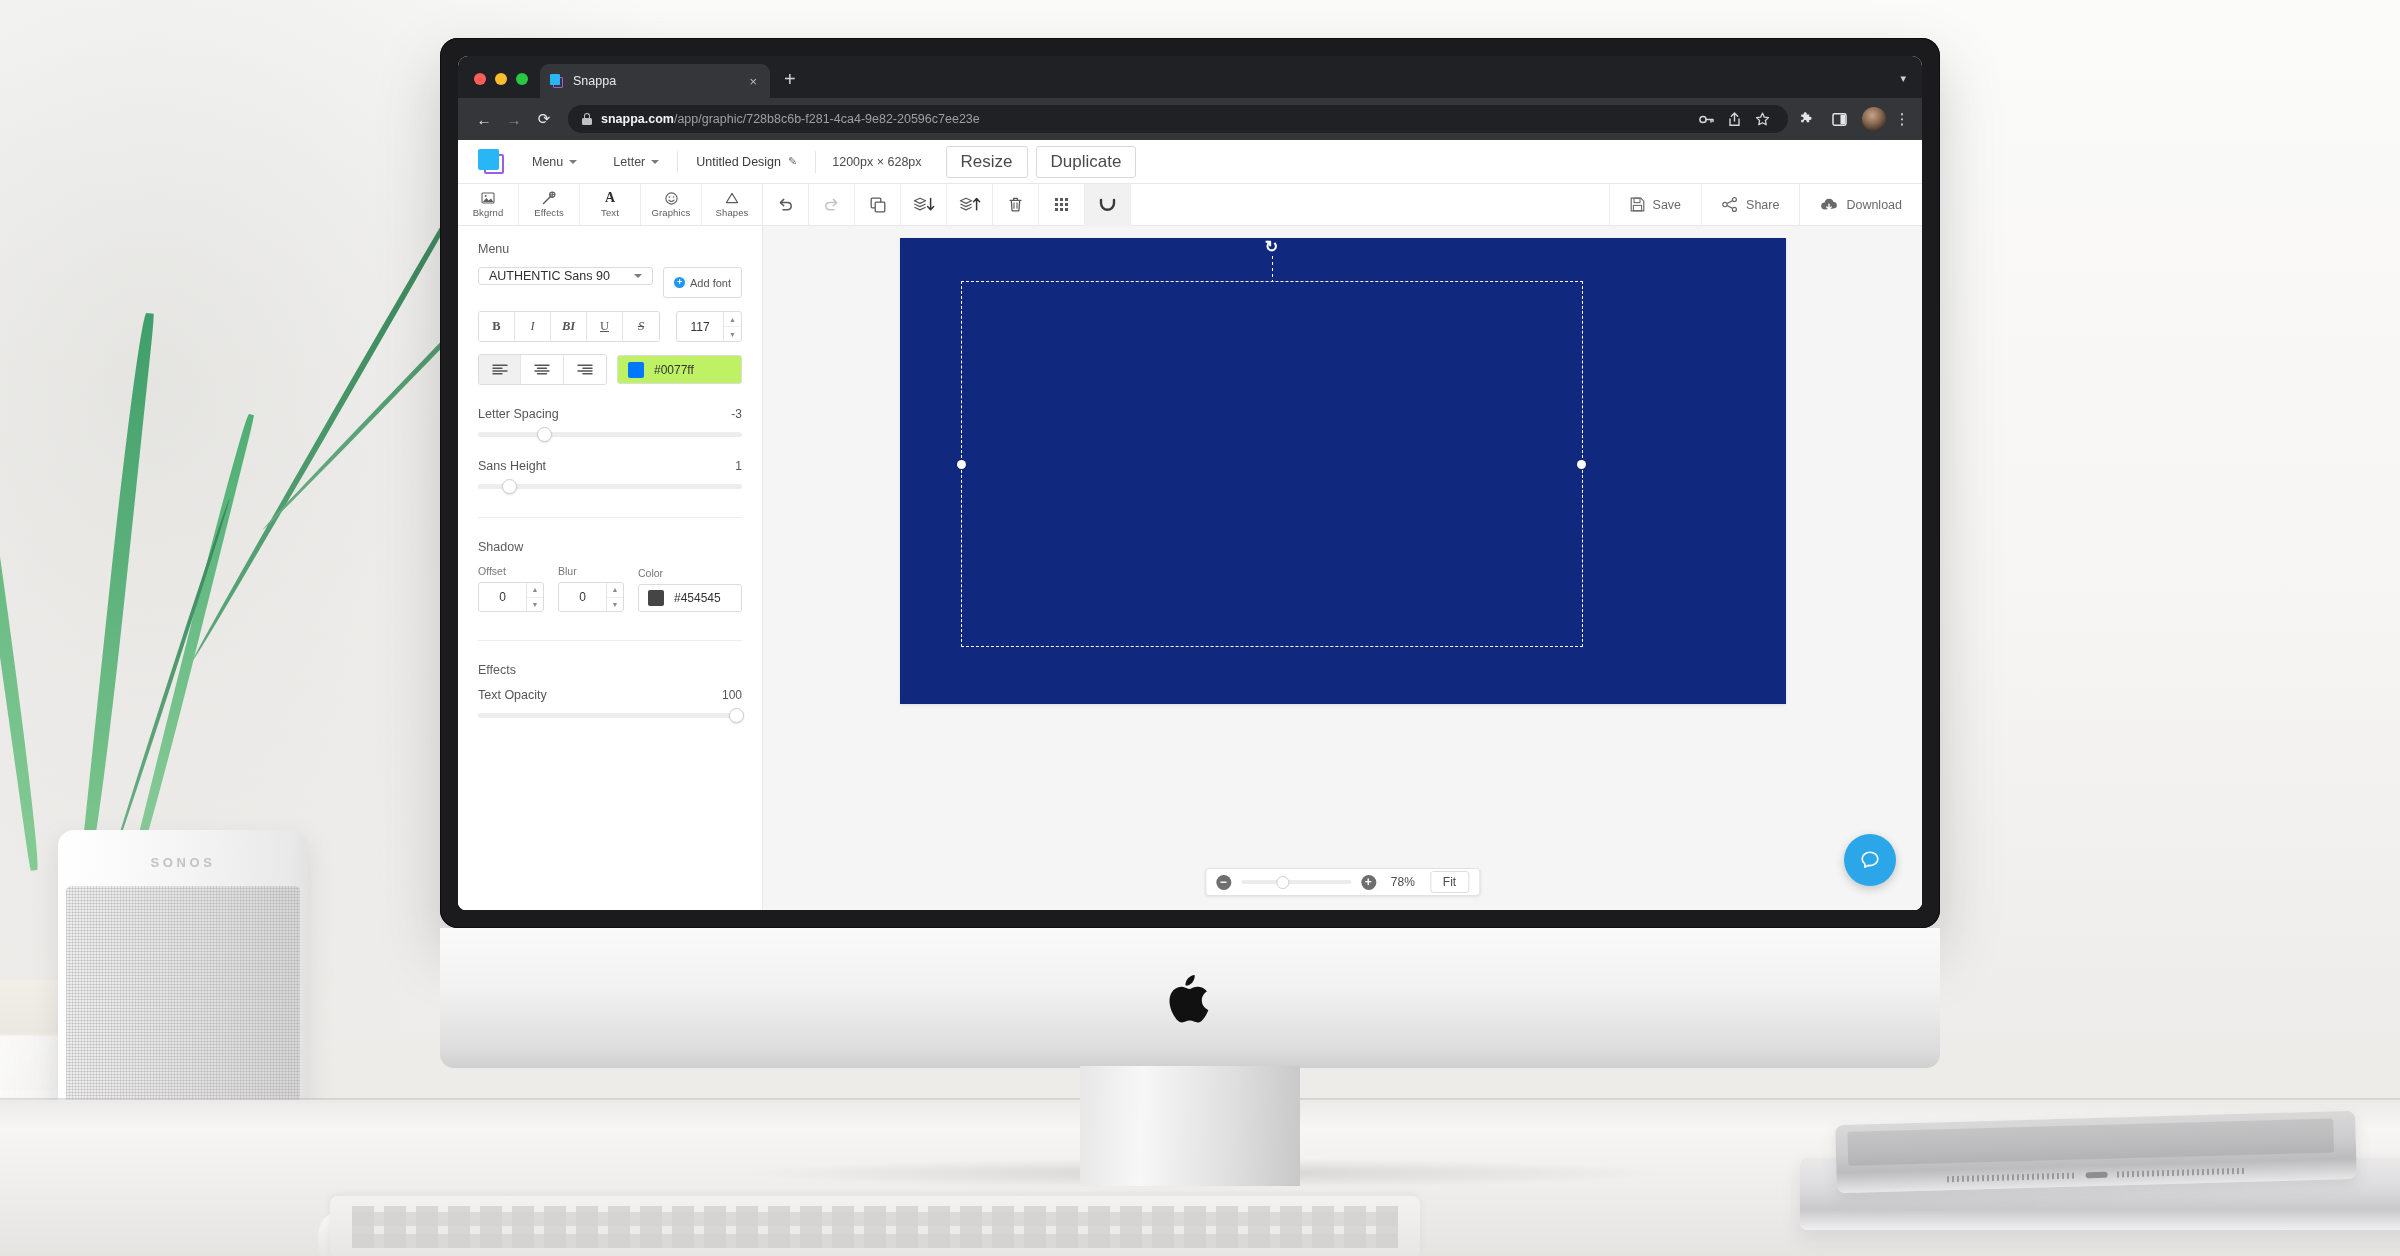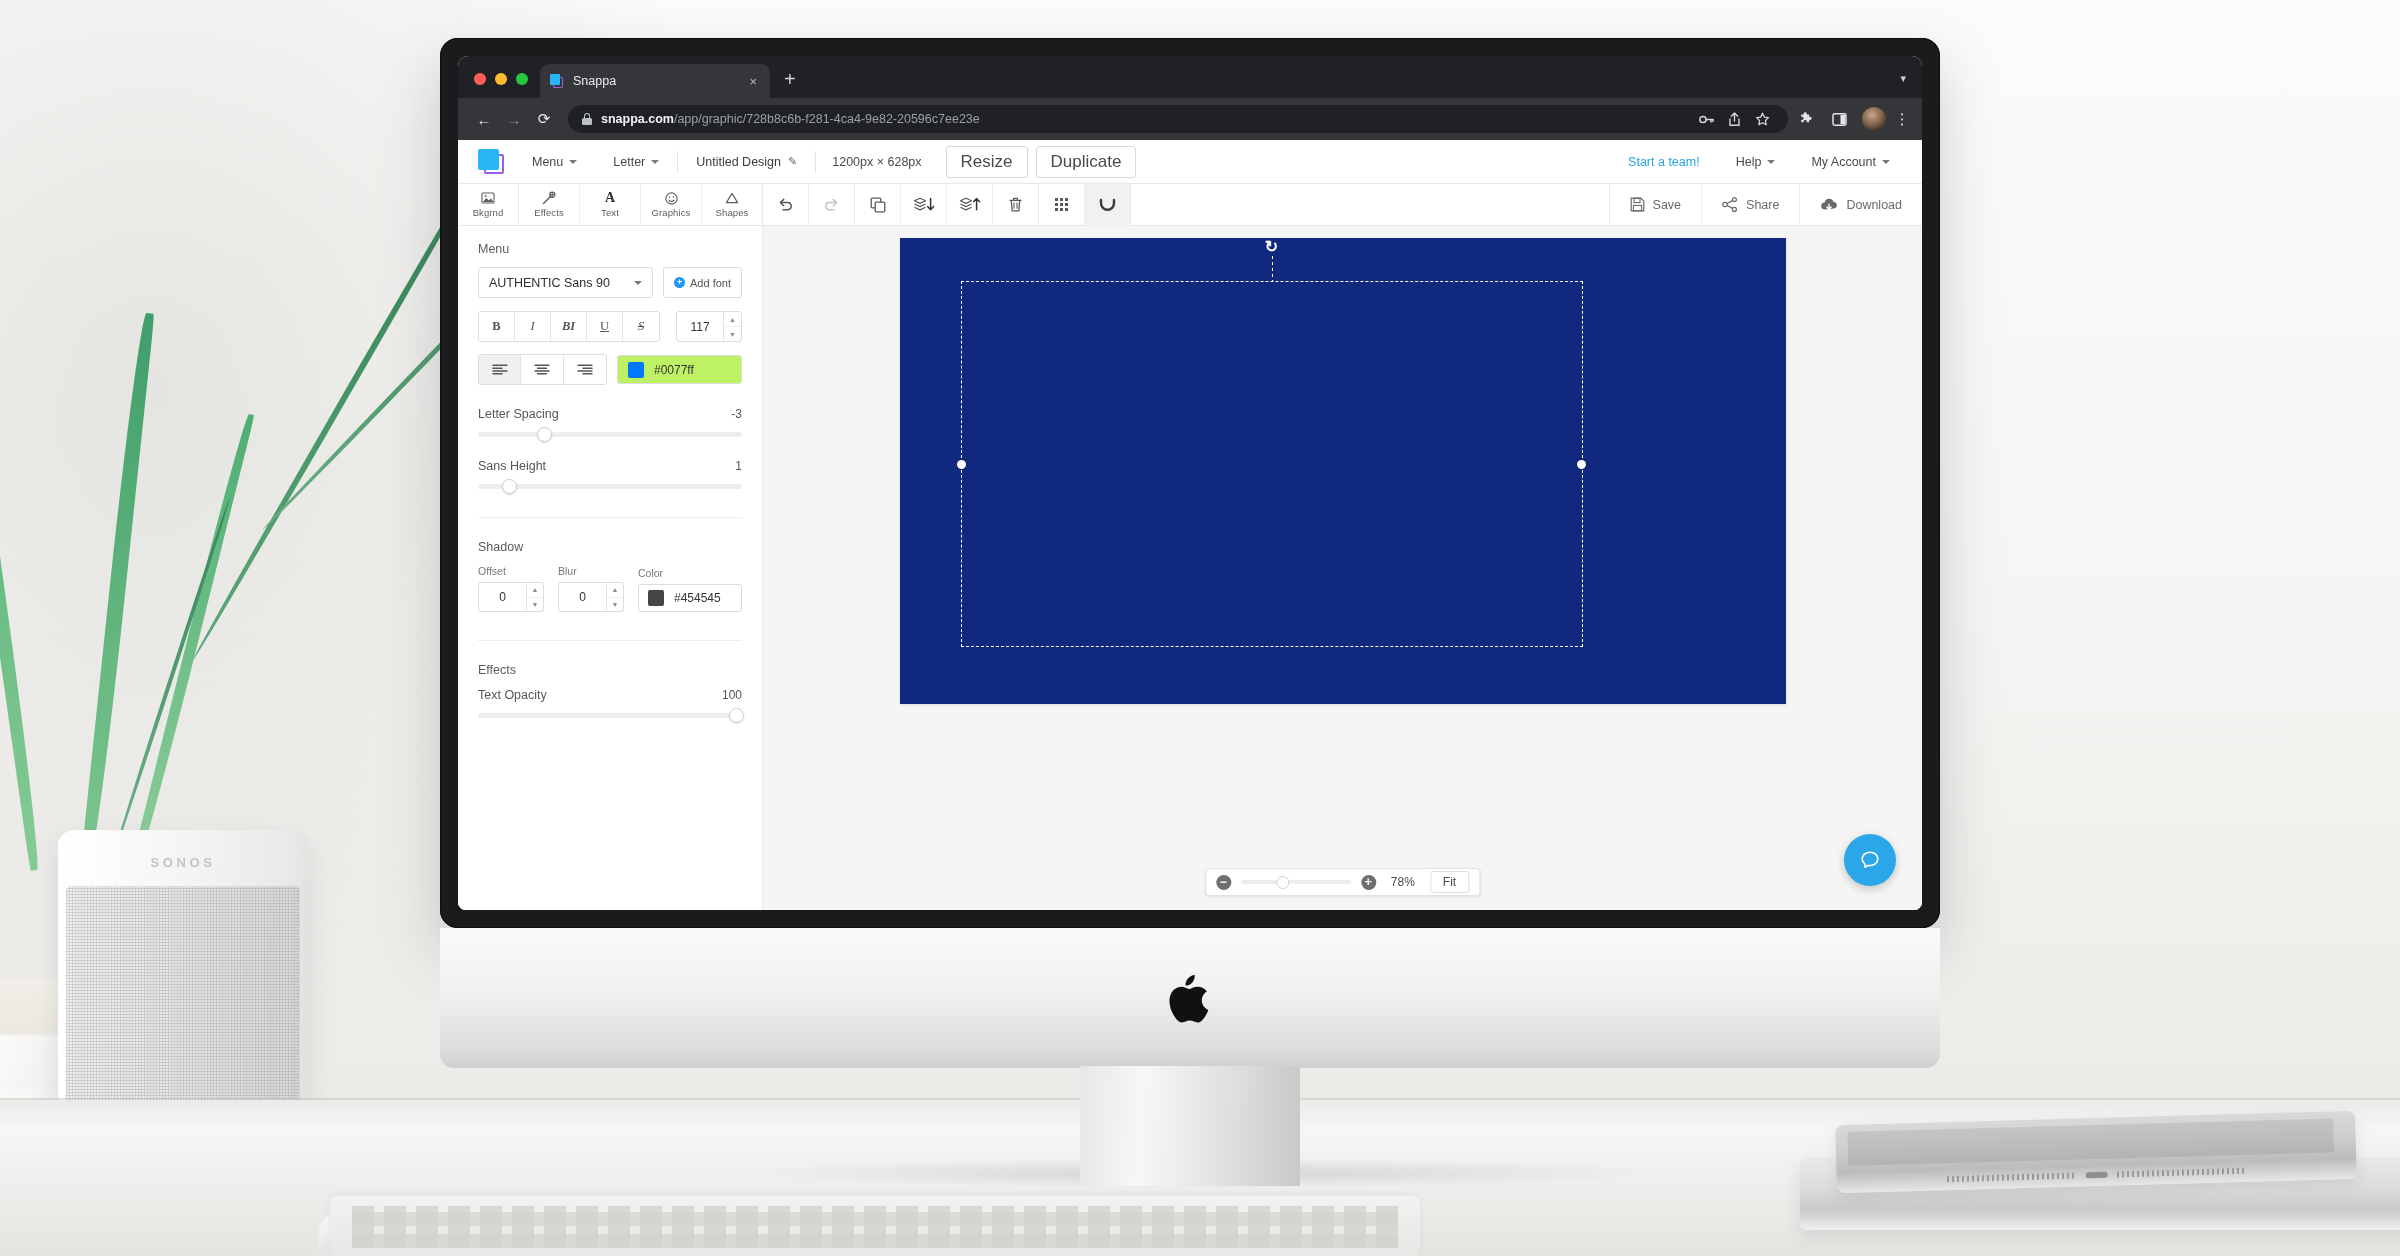--- a/index.html
+++ b/index.html
@@ -257,21 +257,21 @@
 
   
   .app-body { display:flex; height:684px; }
 
   
   .panel { width:305px; border-right:1px solid #e8e8e8; padding:16px 20px 0 20px; background:#fff; }
   .sect-title { font-size:12.5px; color:#5b5b5b; margin-bottom:11px; }
 
   .fontrow { display:flex; gap:10px; margin-bottom:13px; }
   .fontsel {
-    flex:1; height:31px; border:1px solid #dcdcdc; border-radius:3px; background:#fff;
+    flex:1; height:18px; border:1px solid #dcdcdc; border-radius:3px; background:#fff;
     display:flex; align-items:center; padding:0 10px; font-size:12.5px; color:#2e2e2e;
   }
   .fontsel .caret { margin-left:auto; }
   .addfont {
     height:31px; border:1px solid #dcdcdc; border-radius:3px; background:#fff;
     display:flex; align-items:center; gap:5px; padding:0 10px; font-size:11px; color:#555;
   }
   .plusdot {
     width:11px; height:11px; border-radius:50%; background:#2196f3; color:#fff;
     font-size:9px; line-height:11px; text-align:center; font-weight:700;
@@ -529,31 +529,20 @@
           <span class="doc-title">
             <span>Untitled Design</span>
             <span class="pencil">✎</span>
           </span>
         </div>
         <div class="hdr-sep"></div>
         <div class="dims">1200px × 628px</div>
         <div class="pillbtn">Resize</div>
         <div class="pillbtn">Duplicate</div>
 
-        <div class="hdr-right">
-          <div class="link-team">Start a team!</div>
-          <div class="hdr-item">
-            <span>Help</span>
-            <span class="caret"></span>
-          </div>
-          <div class="hdr-item">
-            <span>My Account</span>
-            <span class="caret"></span>
-          </div>
-        </div>
       </div>
 
       <div class="toolbar">
         <div class="tooltabs">
           <div class="tooltab">
             <span class="ti">
               <svg width="14" height="12" viewBox="0 0 14 12">
                   <rect x="1" y="1" width="12" height="10" rx="1" fill="none" stroke="#5d5d5d" stroke-width="1.1"></rect>
                   <circle cx="4.6" cy="4.1" r="1" fill="#5d5d5d"></circle>
                   <path d="M1.8 10l3.6-4 2.3 2.6L10 6.4l2.4 3.6z" fill="#5d5d5d"></path>

